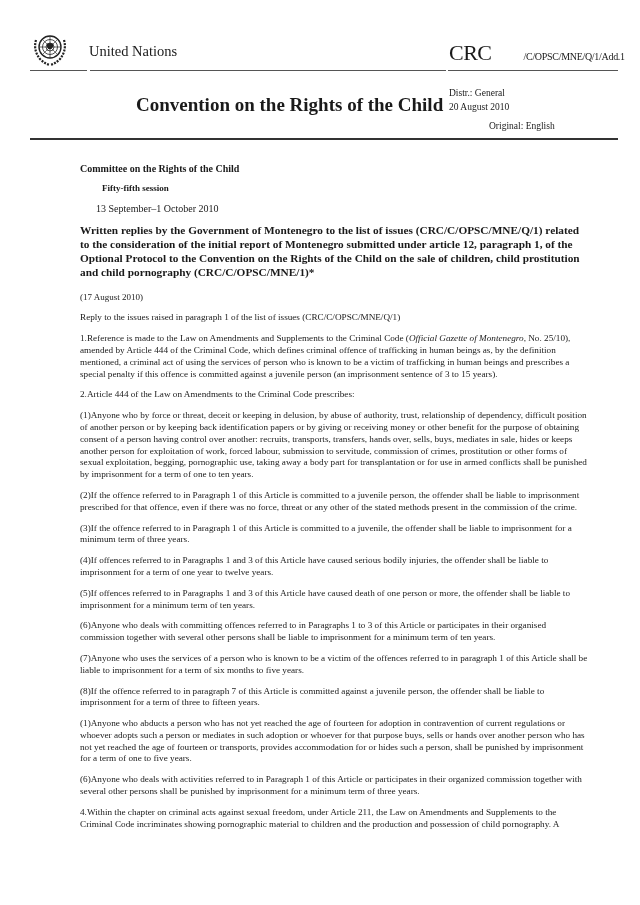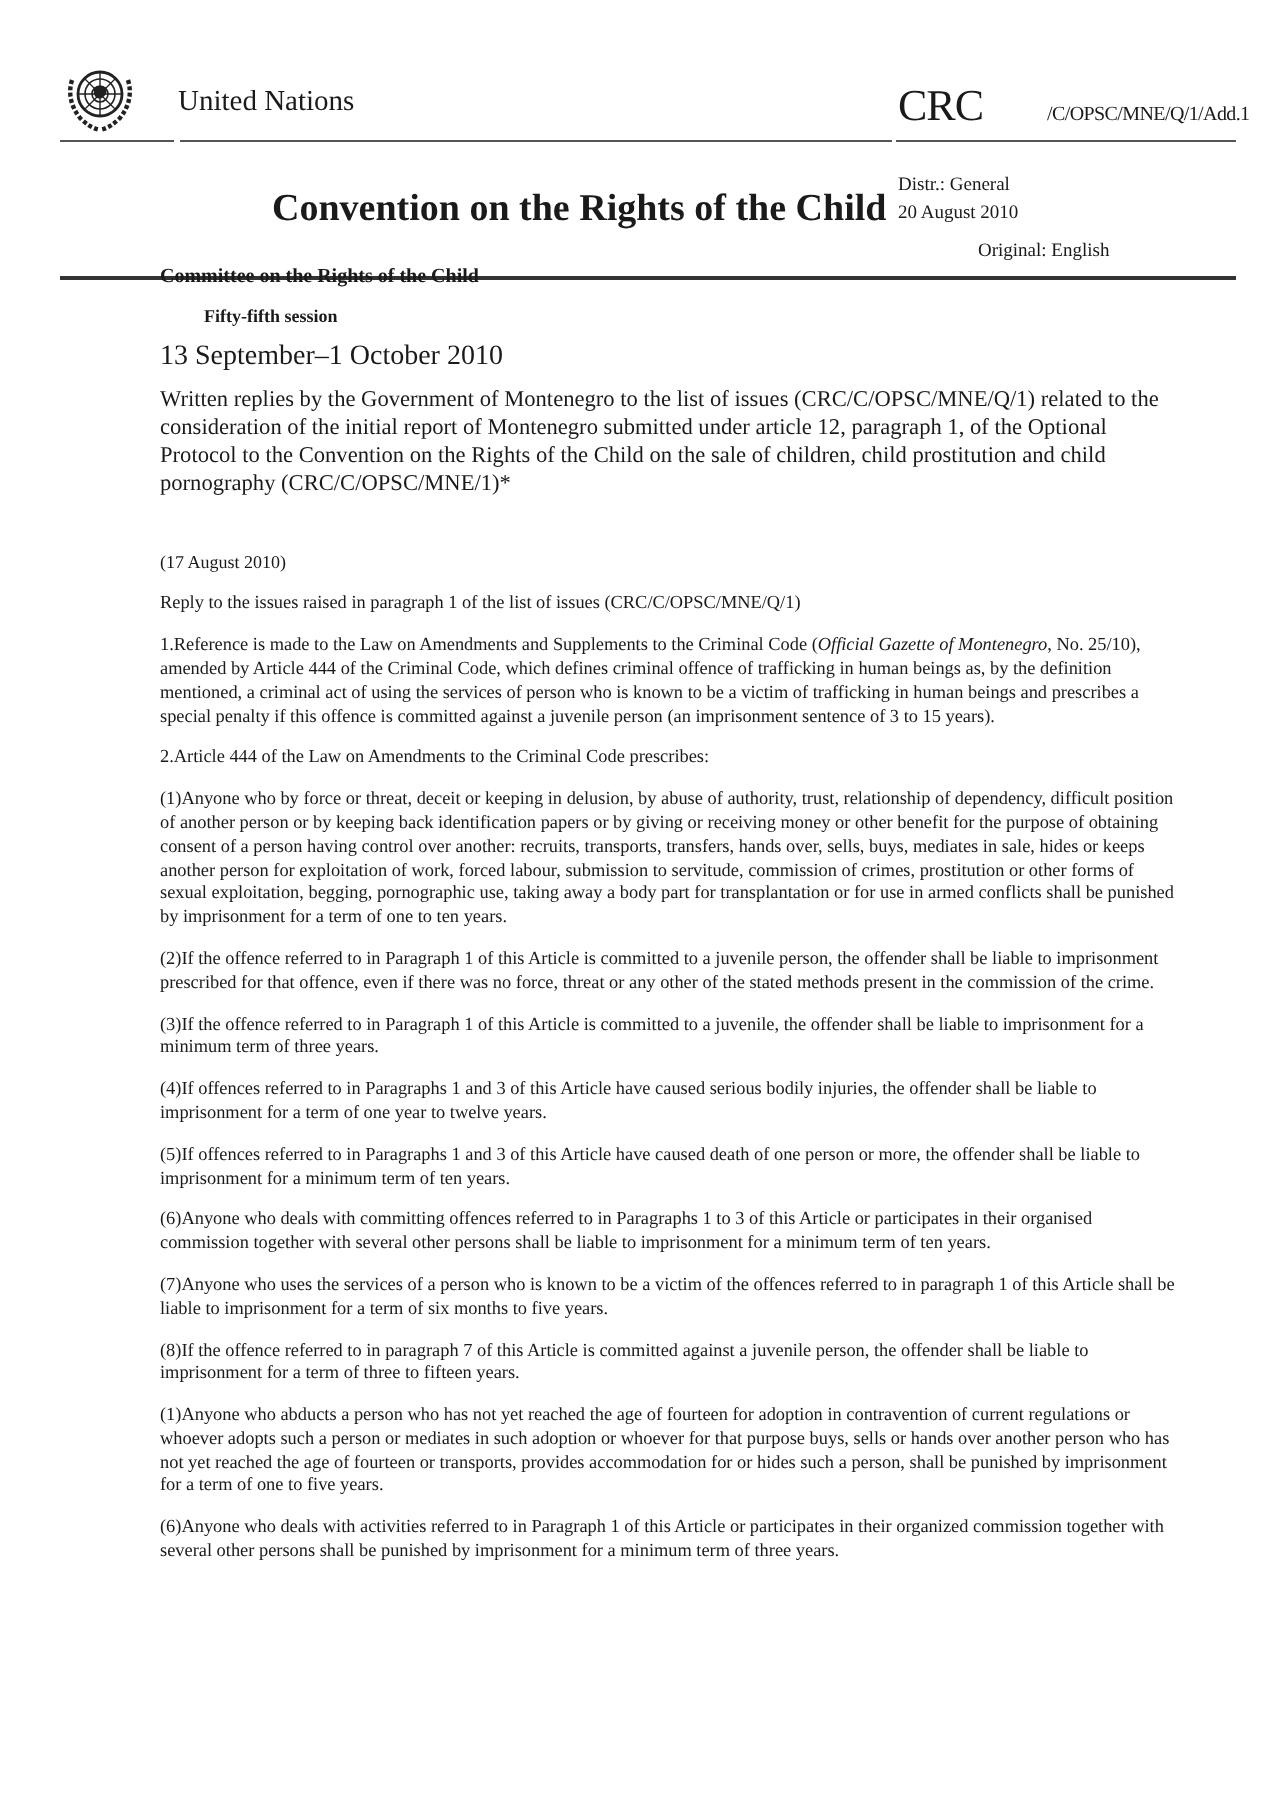--- a/index.html
+++ b/index.html
@@ -10,25 +10,25 @@
   .un-name { left:89px; top:43px; font-size:14.5px; }
   .symbol { left:449px; top:40px; font-size:22px; letter-spacing:-0.5px; white-space:nowrap; }
   .symbol .suffix { font-size:10px; letter-spacing:-0.3px;margin-left:32px; }
   .rule1a { left:30px; top:70px; width:57px; height:0; border-top:1.5px solid #555; }
   .rule1b { left:90px; top:70px; width:356px; height:0; border-top:1.5px solid #555; }
   .rule1c { left:448px; top:70px; width:170px; height:0; border-top:1.5px solid #555; }
   .conv-title { left:90px; top:94px; font-size:19px; font-weight:bold;margin-left:46px; }
   .meta { left:449px; font-size:9.5px; }
   .meta1 { top:88px; } .meta2 { top:102px; } .meta3 { top:121px;padding-left:40px; }
   .rule2 { left:30px; top:138px; width:588px; height:0; border-top:2px solid #333; }
-  .content { left:80px; top:133px; width:510px; font-size:9.2px; line-height:11.8px; }
+  .content { left:80px; top:163px; width:510px; font-size:9.2px; line-height:11.8px; }
   .committee { font-weight:bold; font-size:10px; margin:0 0 8px 0; }
   .session { font-weight:bold; font-size:9px; margin:0 0 8px 0;padding-left:22px; }
-  .dates { font-size:14px; margin:0 0 10px 0; }
-  .main-title { font-weight:normal; font-size:11.3px; line-height:13.8px; margin:0 0 26px 0; }
+  .dates { font-size:10px; margin:0 0 10px 16px; }
+  .main-title { font-weight:bold; font-size:11.3px; line-height:13.8px; margin:0 0 12px 0; }
   p { margin:0 0 9px 0; }
   .date2 { font-size:9px; }
   em { font-style:italic; }
 </style>
 </head>
 <body>
 
 <div class="abs emblem">
   <svg width="40" height="40" viewBox="0 0 40 40">
     <circle cx="20" cy="19" r="11" fill="none" stroke="#222" stroke-width="1.4"></circle>
@@ -68,13 +68,14 @@
   <p>(1)Anyone who by force or threat, deceit or keeping in delusion, by abuse of authority, trust, relationship of dependency, difficult position of another person or by keeping back identification papers or by giving or receiving money or other benefit for the purpose of obtaining consent of a person having control over another: recruits, transports, transfers, hands over, sells, buys, mediates in sale, hides or keeps another person for exploitation of work, forced labour, submission to servitude, commission of crimes, prostitution or other forms of sexual exploitation, begging, pornographic use, taking away a body part for transplantation or for use in armed conflicts shall be punished by imprisonment for a term of one to ten years.</p>
   <p>(2)If the offence referred to in Paragraph 1 of this Article is committed to a juvenile person, the offender shall be liable to imprisonment prescribed for that offence, even if there was no force, threat or any other of the stated methods present in the commission of the crime.</p>
   <p>(3)If the offence referred to in Paragraph 1 of this Article is committed to a juvenile, the offender shall be liable to imprisonment for a minimum term of three years.</p>
   <p>(4)If offences referred to in Paragraphs 1 and 3 of this Article have caused serious bodily injuries, the offender shall be liable to imprisonment for a term of one year to twelve years.</p>
   <p>(5)If offences referred to in Paragraphs 1 and 3 of this Article have caused death of one person or more, the offender shall be liable to imprisonment for a minimum term of ten years.</p>
   <p>(6)Anyone who deals with committing offences referred to in Paragraphs 1 to 3 of this Article or participates in their organised commission together with several other persons shall be liable to imprisonment for a minimum term of ten years.</p>
   <p>(7)Anyone who uses the services of a person who is known to be a victim of the offences referred to in paragraph 1 of this Article shall be liable to imprisonment for a term of six months to five years.</p>
   <p>(8)If the offence referred to in paragraph 7 of this Article is committed against a juvenile person, the offender shall be liable to imprisonment for a term of three to fifteen years.</p>
   <p>(1)Anyone who abducts a person who has not yet reached the age of fourteen for adoption in contravention of current regulations or whoever adopts such a person or mediates in such adoption or whoever for that purpose buys, sells or hands over another person who has not yet reached the age of fourteen or transports, provides accommodation for or hides such a person, shall be punished by imprisonment for a term of one to five years.</p>
   <p>(6)Anyone who deals with activities referred to in Paragraph 1 of this Article or participates in their organized commission together with several other persons shall be punished by imprisonment for a minimum term of three years.</p>
+  <p>4.Within the chapter on criminal acts against sexual freedom, under Article 211, the Law on Amendments and Supplements to the Criminal Code incriminates showing pornographic material to children and the production and possession of child pornography. A</p>
 </div>
 
 </body></html>

